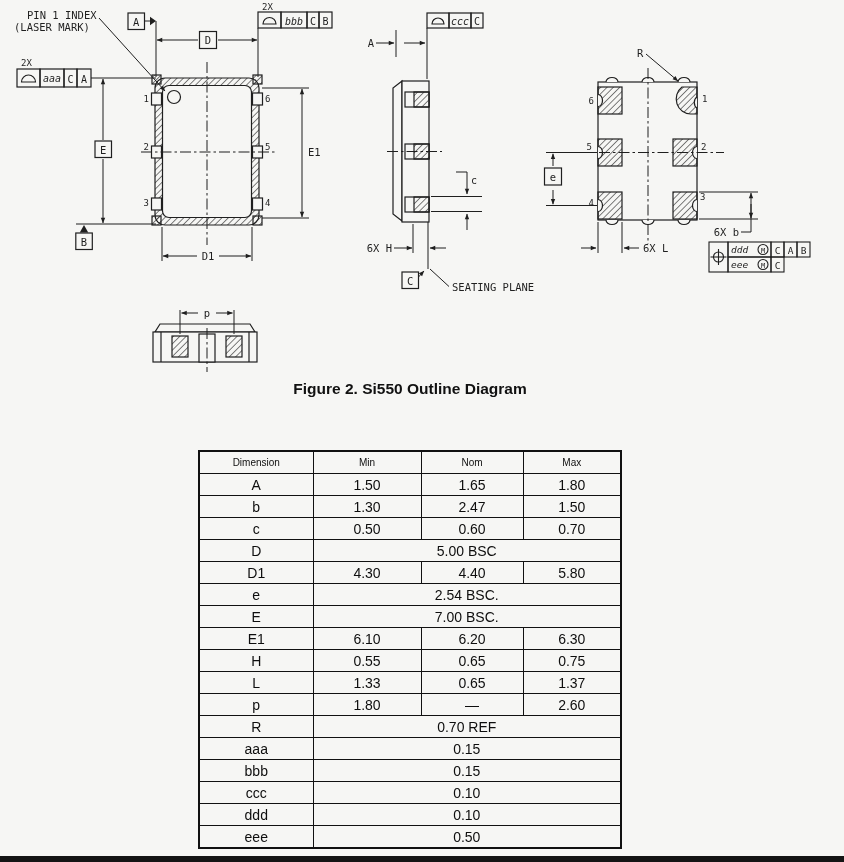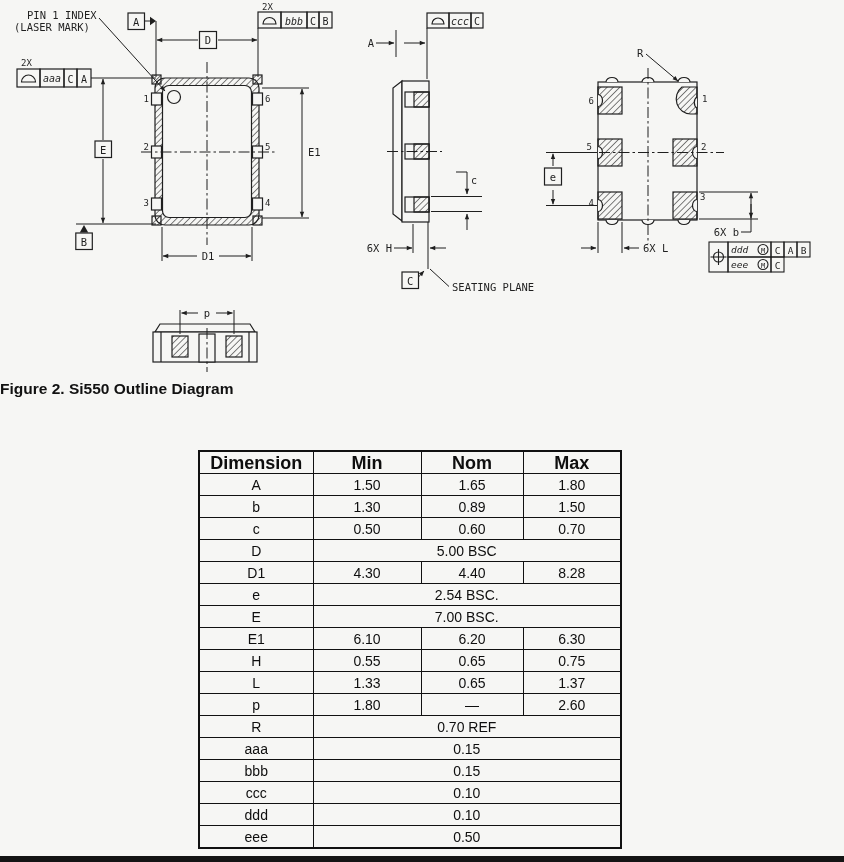--- a/index.html
+++ b/index.html
@@ -8,36 +8,36 @@
     background:#f6f6f4;
     font-family:"Liberation Sans", sans-serif;
     color:#141414;
     position:relative;
     overflow:hidden;
   }
   .page{position:absolute;inset:0;}
   svg text{font-family:"DejaVu Sans Mono", monospace;fill:#1f1f1f;}
   .caption, .table-title{
     position:absolute;left:0;width:820px;
-    font-weight:bold;font-size:15.5px;color:#111;
+    text-align:center;font-weight:bold;font-size:15.5px;color:#111;
   }
   .caption{top:380px;}
   .table-title{top:422px;}
   table.dims{
     position:absolute;left:198px;top:450px;
     width:422px;border-collapse:collapse;table-layout:fixed;
     border:2px solid #111;
     font-size:14px;color:#0e0e0e;
   }
   table.dims th, table.dims td{
     border:1.5px solid #111;
     text-align:center;vertical-align:middle;
     height:21px;padding:0;line-height:1;
   }
-  table.dims th{font-weight:bold;font-size:18px;}
+  table.dims th{font-weight:normal;font-size:10px;}
   .bottom-bar{position:absolute;left:0;top:856px;width:844px;height:6px;background:#141414;}
 </style>
 </head>
 <body>
 
 <div class="page">
 
 <svg width="844" height="378" viewBox="0 0 844 378">
   <defs>
     <pattern id="hatch" patternUnits="userSpaceOnUse" width="4.5" height="4.5" patternTransform="rotate(45)">
@@ -350,38 +350,38 @@
   <tbody>
         <tr>
           <td>A</td>
           <td>1.50</td>
           <td>1.65</td>
           <td>1.80</td>
         </tr>
         <tr>
           <td>b</td>
           <td>1.30</td>
-          <td>0.89</td>
+          <td>2.47</td>
           <td>1.50</td>
         </tr>
         <tr>
           <td>c</td>
           <td>0.50</td>
           <td>0.60</td>
           <td>0.70</td>
         </tr>
         <tr>
           <td>D</td>
           <td colspan="3">5.00 BSC</td>
         </tr>
         <tr>
           <td>D1</td>
           <td>4.30</td>
           <td>4.40</td>
-          <td>8.28</td>
+          <td>5.80</td>
         </tr>
         <tr>
           <td>e</td>
           <td colspan="3">2.54 BSC.</td>
         </tr>
         <tr>
           <td>E</td>
           <td colspan="3">7.00 BSC.</td>
         </tr>
         <tr>

